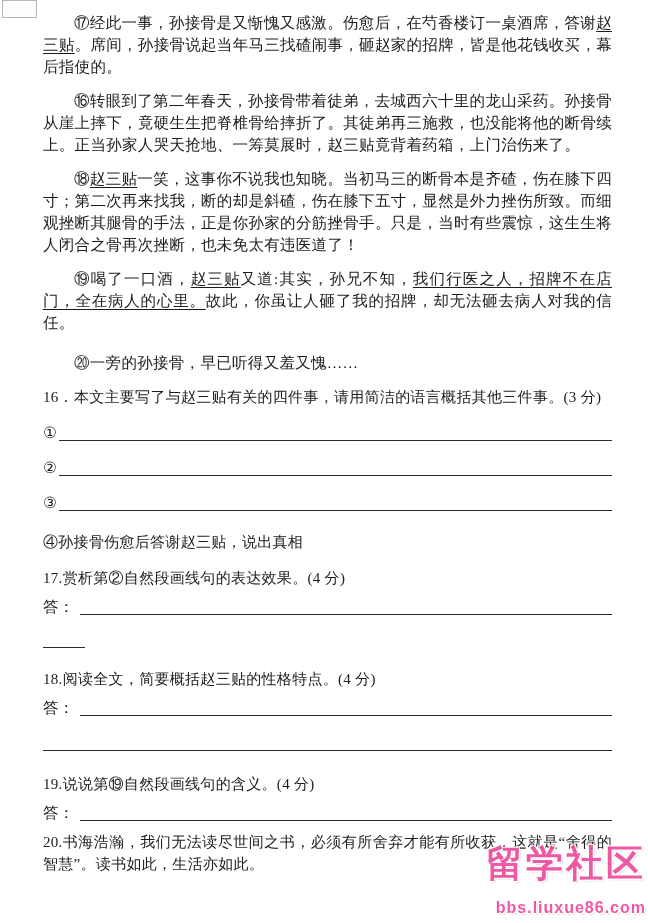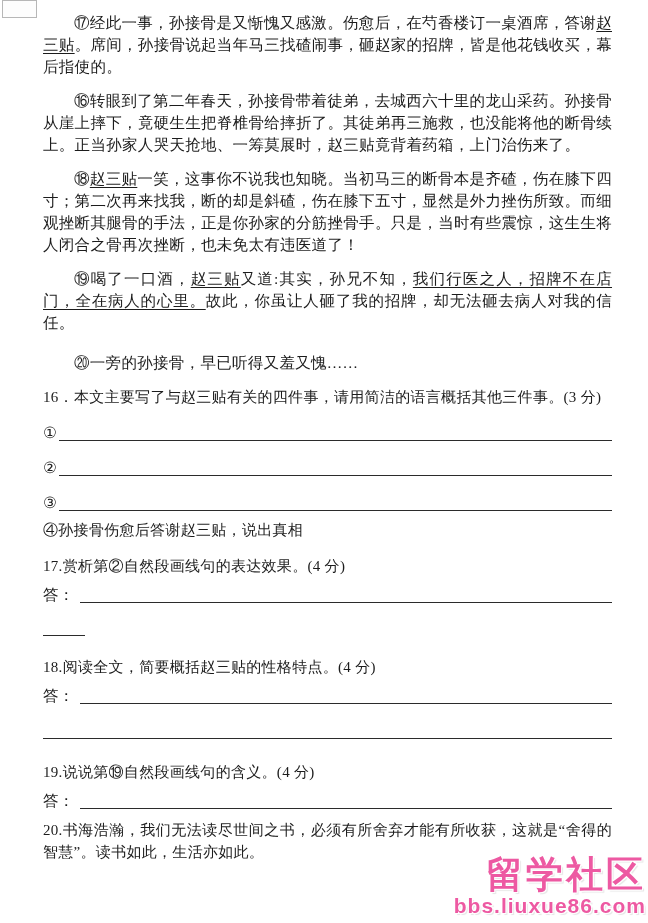--- a/index.html
+++ b/index.html
@@ -76,41 +76,41 @@
     height: 0;
     margin-top: 30px;
   }
   .full-line {
     width: 100%;
     border-bottom: 1px solid #2b2b2b;
     height: 0;
     margin-top: 32px;
   }
   .mt8  { margin-top: 8px; }
-  .mt10 { margin-top: 6px; }
+  .mt10 { margin-top: 18px; }
   .mt14 { margin-top: 14px; }
   .mt16 { margin-top: 16px; }
   .mt20 { margin-top: 20px; }
   .mt22 { margin-top: 22px; }
   .watermark {
     position: absolute;
     right: 2px; bottom: 6px;
     text-align: right;
     font-family: "Liberation Sans", "DejaVu Sans", sans-serif;
     color: #ec4899;
     opacity: 0.9;
     z-index: 5;
     line-height: 1.05;
     text-shadow:
       1px 1px 0 #ffffff, -1px -1px 0 #ffffff,
       1px -1px 0 #ffffff, -1px 1px 0 #ffffff,
       2px 2px 1px #e2e2e2;
   }
   .wm-logo { font-size: 37px; font-weight: bold; letter-spacing: 3px; }
-  .wm-url  { font-size: 21px; font-weight: bold; letter-spacing: 1px; }
+  .wm-url  { font-size: 16px; font-weight: bold; letter-spacing: 1px; margin-top: 16px; }
 </style>
 </head>
 <body>
 
 <div class="page">
 
   <div class="corner-artifact"></div>
 
   <section>
     <p class="para"><span>⑰经此一事，孙接骨是又惭愧又感激。伤愈后，在芍香楼订一桌酒席，答谢</span><span class="u">赵三贴</span><span>。席间，孙接骨说起当年马三找碴闹事，砸赵家的招牌，皆是他花钱收买，幕后指使的。</span></p>

